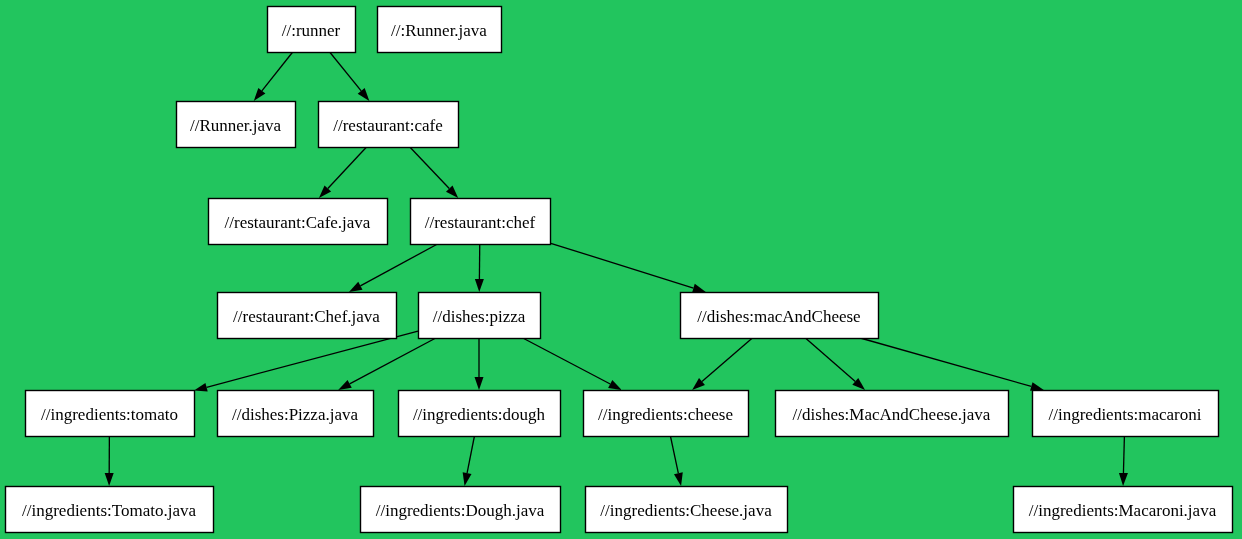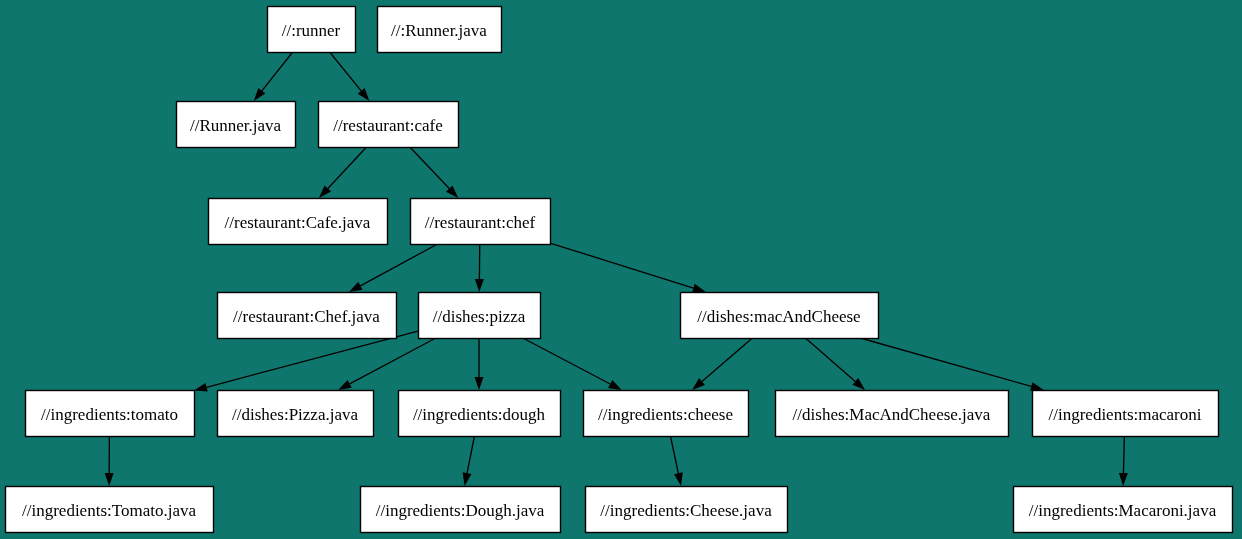--- a/index.html
+++ b/index.html
@@ -7,21 +7,21 @@
     padding: 0;
     background: #ffffff;
     width: 1242px;
     height: 539px;
     overflow: hidden;
   }
   .graph-canvas {
     position: relative;
     width: 1242px;
     height: 539px;
-    background: #0f766e;
+    background: #22c55e;
   }
   svg text {
     font-family: "Liberation Serif", "DejaVu Serif", serif;
     font-size: 17px;
   }
 </style>
 </head>
 <body>
 
 <div class="graph-canvas">

